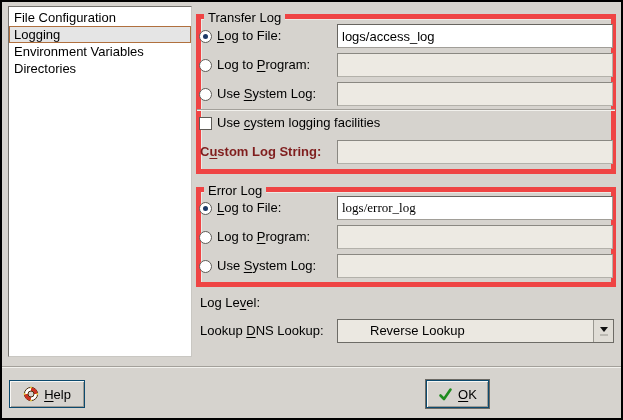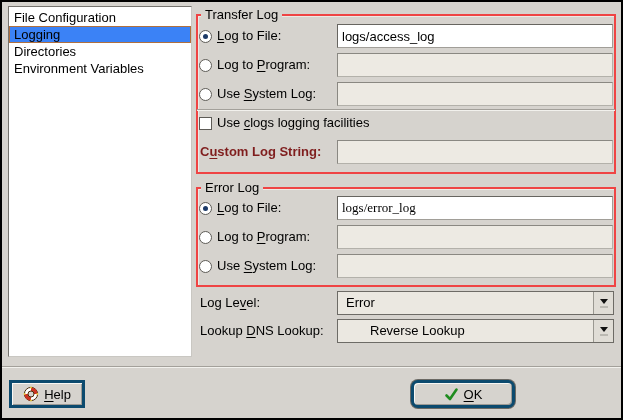--- a/index.html
+++ b/index.html
@@ -13,24 +13,24 @@
   .mn { text-decoration: underline; text-underline-offset: 2px; }
 
   
   #category-list {
     left: 6px; top: 4px; width: 184px; height: 351px;
     background: #fff; border: 1px solid;
     border-color: #76746f #c9c7c2 #c9c7c2 #76746f;
     padding-top: 2px;
   }
   .list-row { height: 17px; line-height: 17px; padding-left: 5px; cursor: default; }
-  .list-row.selected { background: #3b82f6; box-shadow: inset 0 0 0 1px #b0703e; }
+  .list-row.selected { background: #e5e5e5; box-shadow: inset 0 0 0 1px #b0703e; }
 
   
-  .frame { border: 2px solid #ef4444; box-shadow: inset 1px 1px 0 #eceae5; }
+  .frame { border: 5px solid #ef4444; box-shadow: inset 1px 1px 0 #eceae5; }
   .frame-label { position: absolute; left: 3px; top: -9px; background: #d6d3ce; padding: 0 4px; line-height: 16px; }
 
   .hsep { height: 2px; border-top: 1px solid #a3a09a; border-bottom: 1px solid #f2f1ed; }
 
   
   .radio { width: 13px; height: 13px; border-radius: 50%; background: #fff;
            border: 1px solid #5e5c57; display: flex; align-items: center; justify-content: center; }
   .radio .dot { width: 5px; height: 5px; border-radius: 50%; background: #1c3a68; display: none; }
   .radio.checked .dot { display: block; }
   .checkbox { width: 13px; height: 13px; background: #fff; border: 1px solid #5e5c57; }
@@ -49,37 +49,37 @@
            line-height: 22px; padding-left: 8px; cursor: default; }
   .combo-arrow-btn { position: absolute; right: 0; top: 0; bottom: 0; width: 20px;
            background: #e0ddd6; border-left: 1px solid #9a9891;
            display: flex; flex-direction: column; align-items: center; justify-content: center; }
   .arrow-down { width: 0; height: 0; border-left: 4px solid transparent;
            border-right: 4px solid transparent; border-top: 5px solid #111; }
   .arrow-dash { width: 8px; height: 2px; background: #bbb9b2; margin-top: 2px; }
 
   
   .btn { position: absolute; height: 28px; background: #d6d3ce;
-         border: 3px solid #0c4a6e;
+         border: 1px solid #0c4a6e;
          box-shadow: inset 1px 1px 0 #f8f7f4, inset -1px -1px 0 #9d9a94;
          display: flex; align-items: center; justify-content: center; gap: 5px;
          font: 13px "Liberation Sans", sans-serif; cursor: default; }
   .btn.default { box-shadow: 0 0 0 1px #6b6964, inset 1px 1px 0 #f8f7f4, inset -1px -1px 0 #9d9a94; }
   .icon { display: inline-flex; }
 </style>
 </head>
 <body>
 
 <div id="dialog">
 
   <div id="category-list" class="abs">
     <div class="list-row">File Configuration</div>
     <div class="list-row selected">Logging</div>
+    <div class="list-row">Environment Variables</div>
     <div class="list-row">Directories</div>
-    <div class="list-row">Environment Variables</div>
   </div>
 
   <div class="abs frame" style="left:194px; top:12px; width:420px; height:160px;">
     <span class="frame-label"><span>Transfer Log</span></span>
   </div>
 
   <div class="abs radio checked" style="left:197px; top:28px;">
       <span class="dot"></span>
     </div>
   <div class="abs row-label" style="left:215px; top:22px;"><span></span><span class="mn">L</span><span>og to File:</span></div>
@@ -89,21 +89,21 @@
   <div class="abs row-label" style="left:215px; top:51px;"><span>Log to </span><span class="mn">P</span><span>rogram:</span></div>
   <input class="entry disabled" style="left: 335px; top: 51px; width: 276px;" value="">
 
   <div class="abs radio" style="left:197px; top:86px;"></div>
   <div class="abs row-label" style="left:215px; top:80px;"><span>Use </span><span class="mn">S</span><span>ystem Log:</span></div>
   <input class="entry disabled" style="left: 335px; top: 80px; width: 276px;" value="">
 
   <div class="abs hsep" style="left:195px; top:107px; width:418px;"></div>
 
   <div class="abs checkbox" style="left:197px; top:115px;"></div>
-  <div class="abs row-label" style="left:215px; top:109px;"><span>Use </span><span class="mn">c</span><span>logs logging facilities</span></div>
+  <div class="abs row-label" style="left:215px; top:109px;"><span>Use </span><span class="mn">c</span><span>ystem logging facilities</span></div>
 
   <div class="abs row-label disabled" style="left:198px; top:138px;"><span>C</span><span class="mn">u</span><span>stom Log String:</span></div>
   <input class="entry disabled" style="left: 335px; top: 138px; width: 276px;" value="">
 
   <div class="abs frame" style="left:194px; top:185px; width:420px; height:100px;">
     <span class="frame-label"><span>Error Log</span></span>
   </div>
 
   <div class="abs radio checked" style="left:197px; top:200px;">
       <span class="dot"></span>
@@ -113,27 +113,20 @@
 
   <div class="abs radio" style="left:197px; top:229px;"></div>
   <div class="abs row-label" style="left:215px; top:223px;"><span>Log to </span><span class="mn">P</span><span>rogram:</span></div>
   <input class="entry disabled" style="left: 335px; top: 223px; width: 276px;" value="">
 
   <div class="abs radio" style="left:197px; top:258px;"></div>
   <div class="abs row-label" style="left:215px; top:252px;"><span>Use </span><span class="mn">S</span><span>ystem Log:</span></div>
   <input class="entry disabled" style="left: 335px; top: 252px; width: 276px;" value="">
 
   <div class="abs row-label" style="left:198px; top:289px;"><span>Log Le</span><span class="mn">v</span><span>el:</span></div>
-  <div class="combo" style="left:335px; top:289px; width:277px;">
-    <span>Error</span>
-    <span class="combo-arrow-btn">
-      <span class="arrow-down"></span>
-      <span class="arrow-dash"></span>
-    </span>
-  </div>
 
   <div class="abs row-label" style="left:198px; top:317px;"><span>Lookup </span><span class="mn">D</span><span>NS Lookup:</span></div>
   <div class="combo" style="left:335px; top:317px; width:277px;padding-left:32px;">
     <span>Reverse Lookup</span>
     <span class="combo-arrow-btn">
       <span class="arrow-down"></span>
       <span class="arrow-dash"></span>
     </span>
   </div>
 
@@ -148,21 +141,21 @@
         <circle cx="8" cy="8" r="3" fill="#d6d3ce" stroke="#4a2a08" stroke-width="1"></circle>
         <circle cx="8" cy="1.6" r="1" fill="#e8c63e"></circle>
         <circle cx="8" cy="14.4" r="1" fill="#e8c63e"></circle>
         <circle cx="1.6" cy="8" r="1" fill="#e8c63e"></circle>
         <circle cx="14.4" cy="8" r="1" fill="#e8c63e"></circle>
       </svg>
     </span>
     <span><span></span><span class="mn">H</span><span>elp</span></span>
   </div>
 
-  <div class="btn default" style="left:409px; top:378px; width:104px;border-radius:7px;">
+  <div class="btn default" style="left:424px; top:378px; width:63px;">
     <span class="icon">
       <svg width="15" height="15" viewBox="0 0 15 15">
         <path d="M2.5 8.5 L6 12 L12.5 2.5" fill="none" stroke="#1f8c1f" stroke-width="2.6" stroke-linecap="round" stroke-linejoin="round"></path>
       </svg>
     </span>
     <span><span></span><span class="mn">O</span><span>K</span></span>
   </div>
 
 
 </div>

